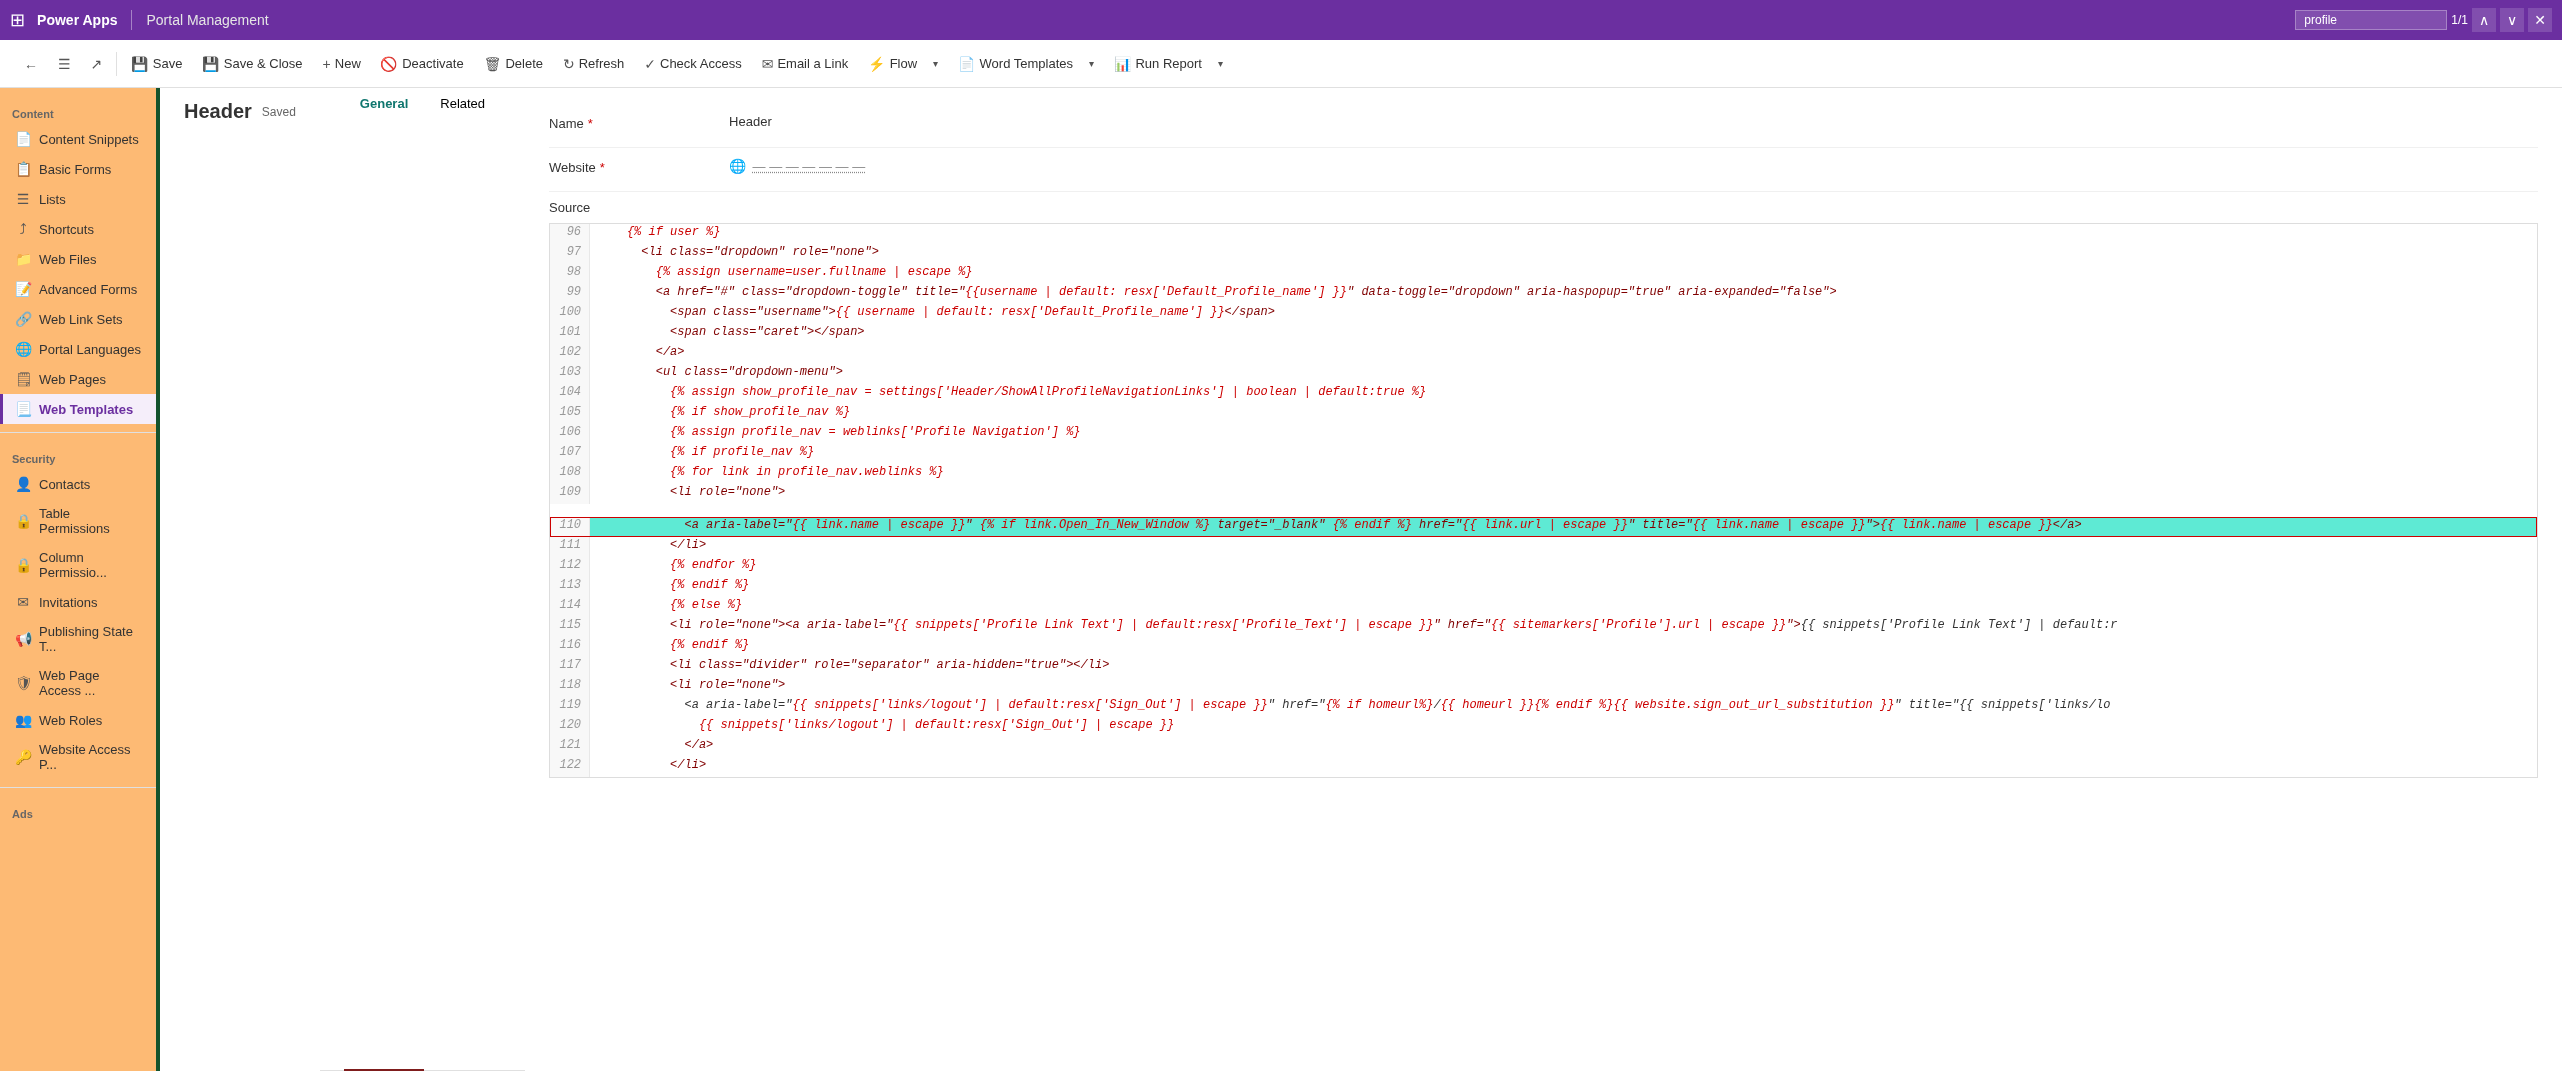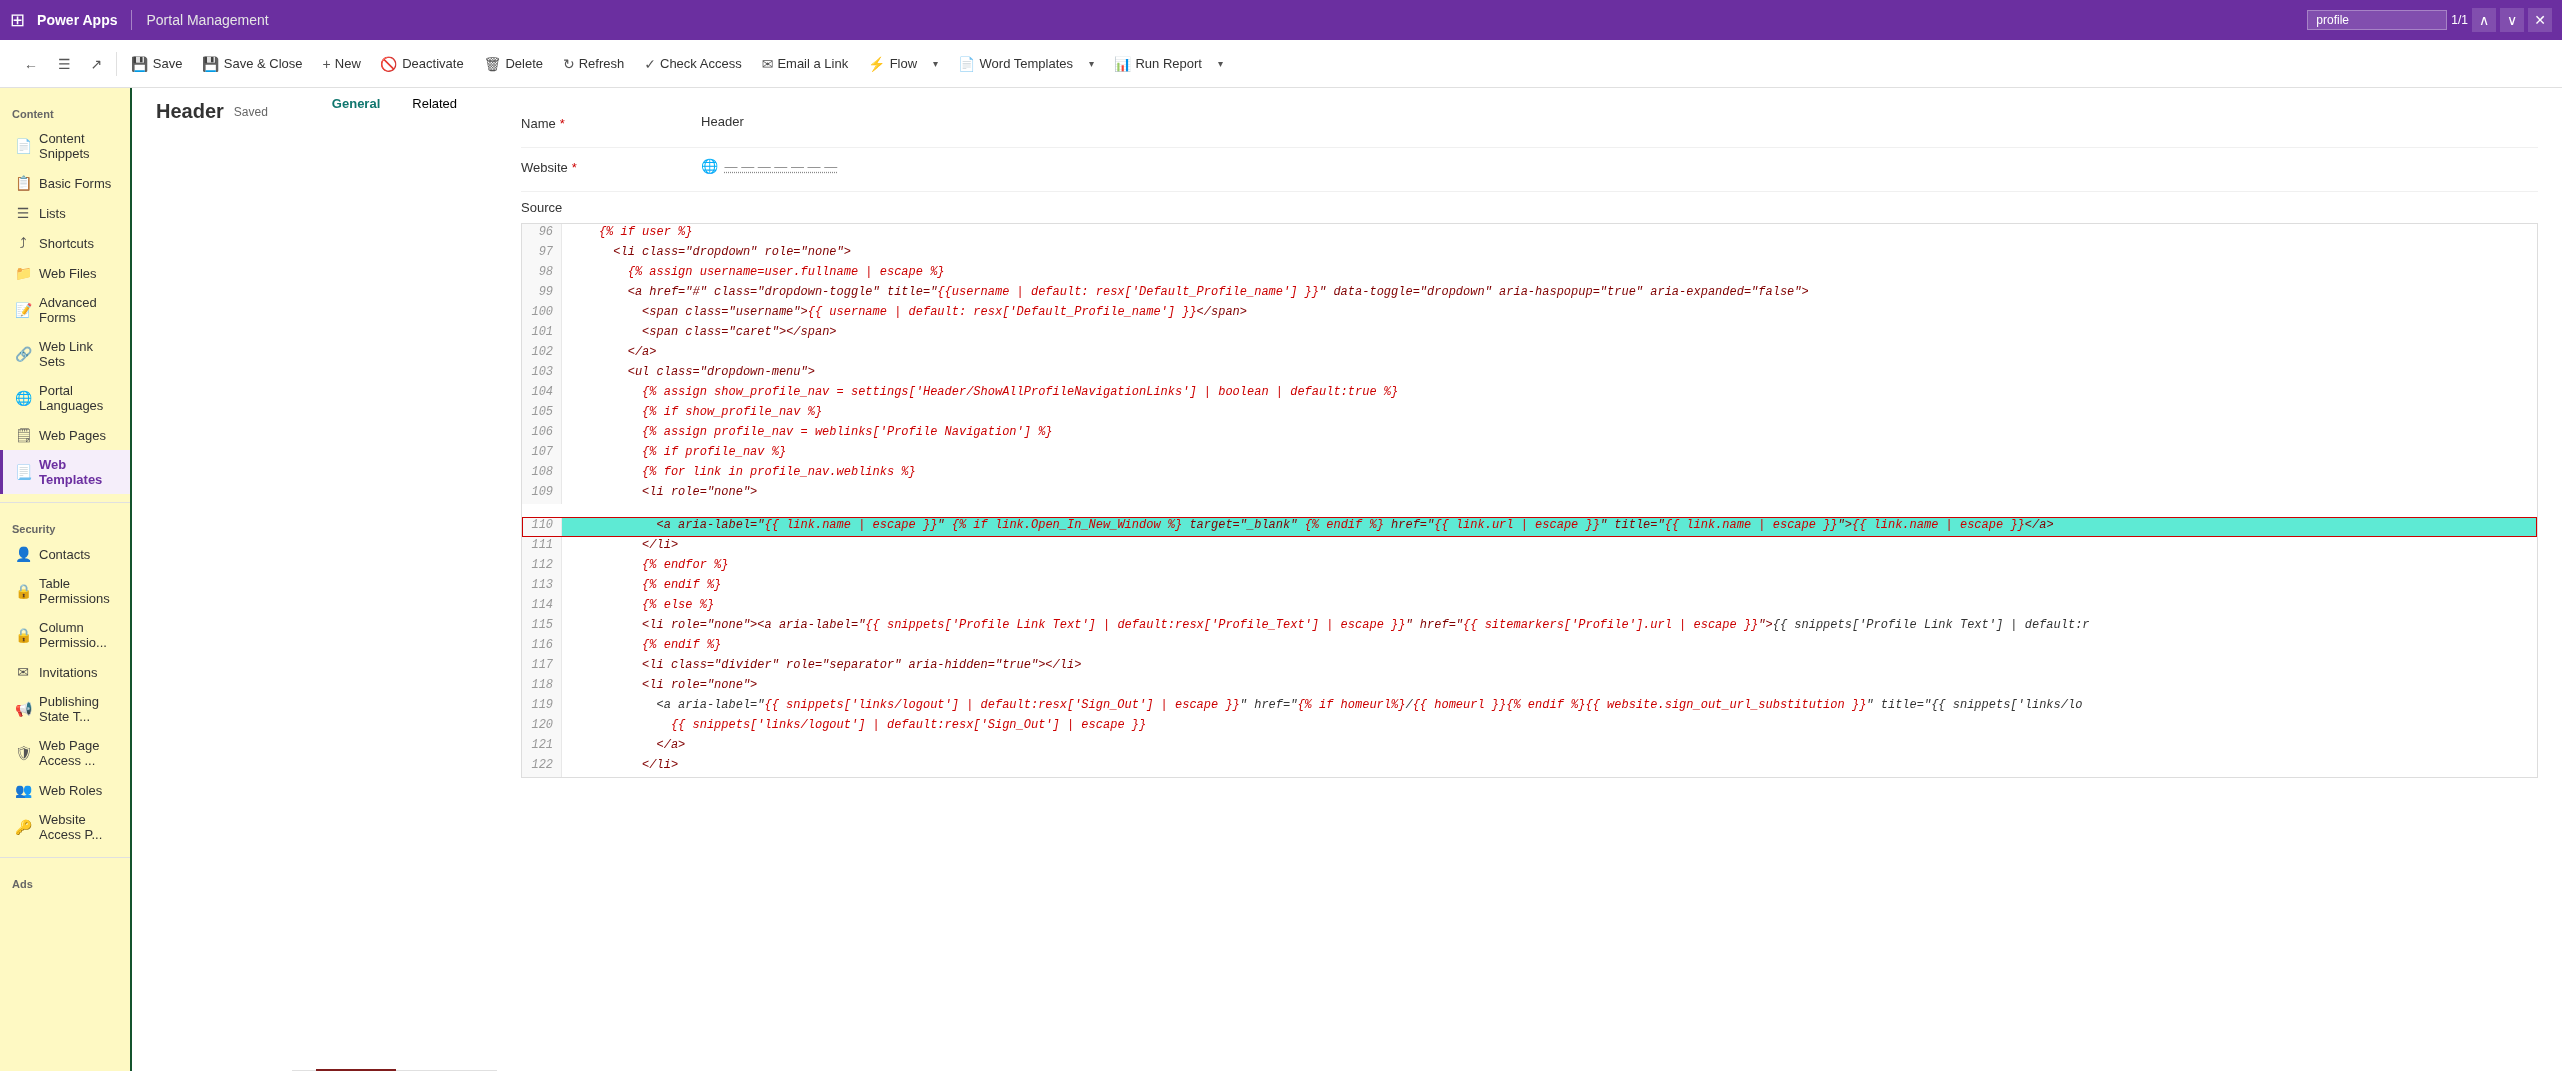--- a/index.html
+++ b/index.html
@@ -36,21 +36,21 @@
       color: #e5e5e5;
       font-size: 14px;
     }
     .top-bar-search {
       margin-left: auto;
       background: rgba(255,255,255,0.15);
       border: 1px solid rgba(255,255,255,0.3);
       color: white;
       padding: 2px 8px;
       font-size: 12px;
-      width: 140px;
+      width: 152px;
     }
     .top-bar-search::placeholder { color: rgba(255,255,255,0.7); }
     .top-bar-nav-btn {
       background: rgba(255,255,255,0.15);
       border: none;
       color: white;
       font-size: 14px;
       width: 24px;
       height: 24px;
       cursor: pointer;
@@ -100,23 +100,23 @@
 
     
     .main-layout {
       display: flex;
       flex: 1;
       overflow: hidden;
     }
 
     
     .sidebar {
-      width: 132px;
-      background: #fef9c3;
-      border-right: 2px solid #14532d;
+      width: 160px;
+      background: #fdba74;
+      border-right: 4px solid #14532d;
       overflow-y: auto;
       flex-shrink: 0;
       padding-top: 8px;
     }
     .sidebar-section-header {
       font-size: 11px;
       font-weight: 600;
       color: #666;
       padding: 12px 12px 4px 12px;
       text-transform: none;

